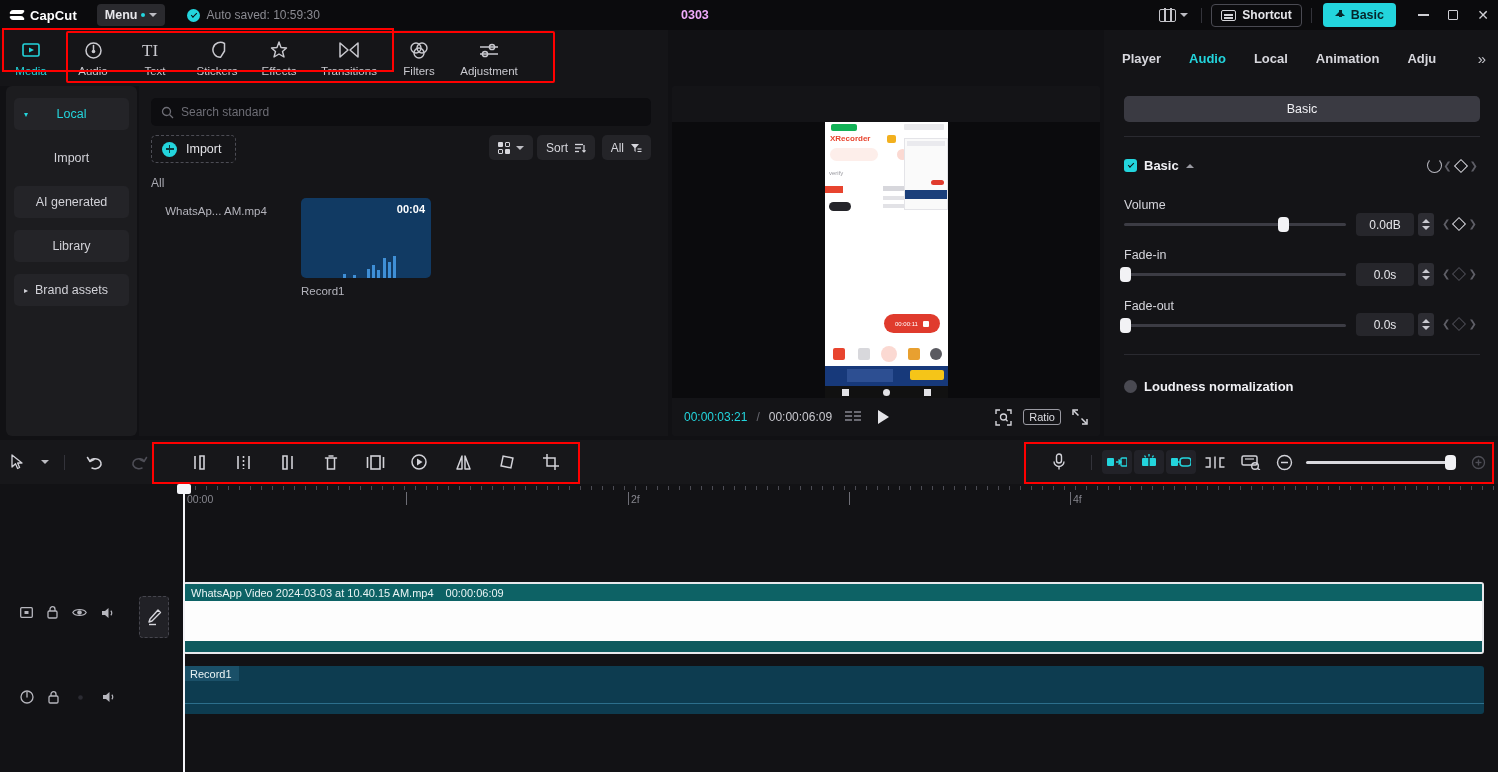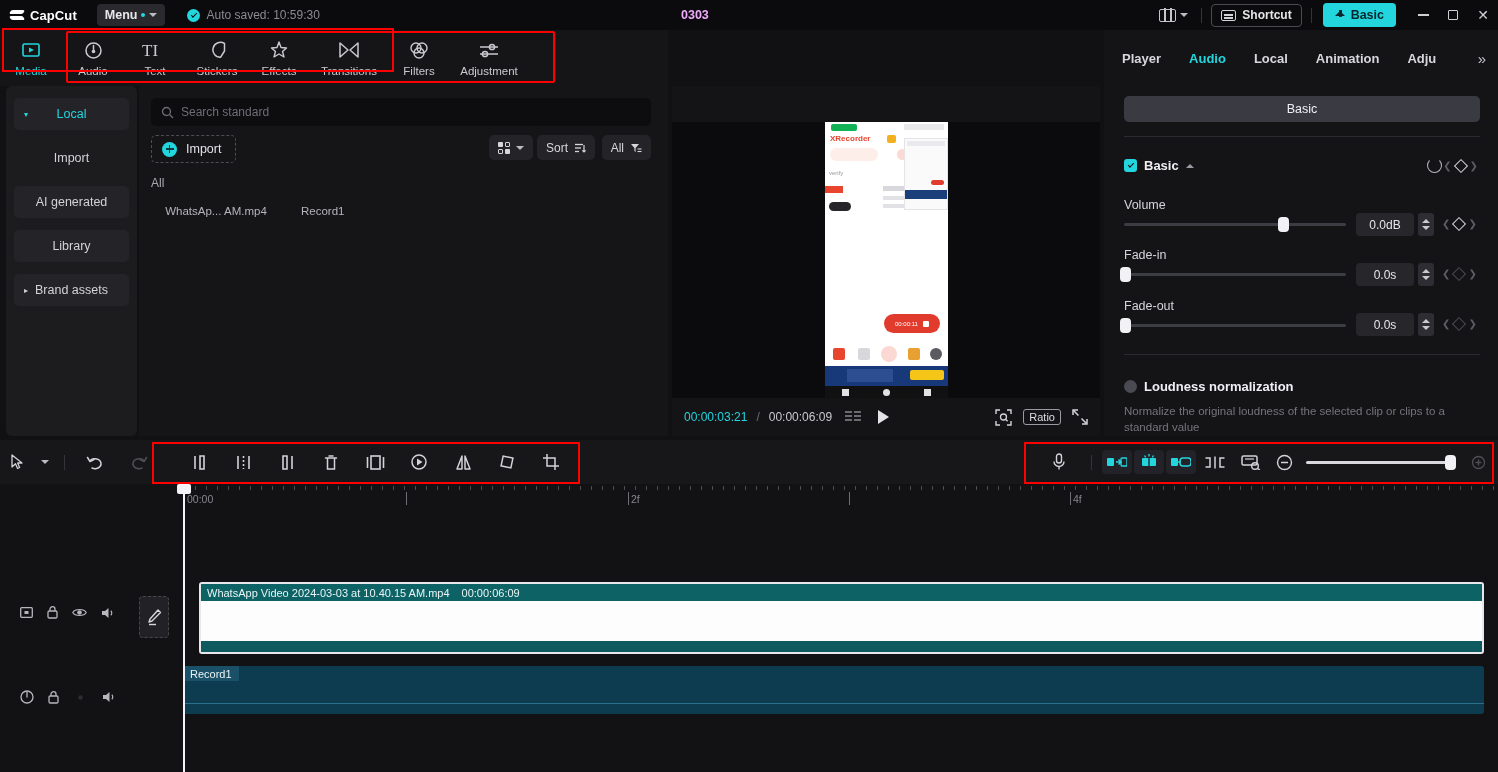--- a/index.html
+++ b/index.html
@@ -278,21 +278,21 @@
   .tracks { position: absolute; top: 510px; left: 0; width: 1498px; height: 262px; background: #121215; }
   .track-ctrls { position: absolute; left: 0; width: 135px; display: flex; align-items: center; justify-content: center; gap: 14px; }
   .track-ctrls .i { color: #b6b6bd; }
   .track-ctrls .i.dim { color: #3e3e46; }
   .edit-btn {
     position: absolute; left: 139px; width: 30px; height: 42px; background: #212126;
     border: 1px dashed #46464e; border-radius: 4px; display: flex; align-items: center; justify-content: center;
   }
   .clip-video {
     position: absolute; left: 183px; right: 14px; top: 72px; height: 72px;
-    border: 2px solid #e8e8ec; border-radius: 3px; background: #0e5a5e; overflow: hidden; margin-left: 16px;
+    border: 2px solid #e8e8ec; border-radius: 3px; background: #0e5a5e; overflow: hidden;
   }
   .clip-video .hdr { height: 17px; background: #0d6265; display: flex; align-items: center; padding-left: 6px; gap: 12px; }
   .clip-video .hdr span { font-size: 11px; color: #eaf4f4; }
   .clip-video .body { height: 40px; background: #fdfdfd; }
   .clip-video .foot { height: 11px; background: #0e5a5e; }
   .clip-audio {
     position: absolute; left: 183px; right: 14px; top: 156px; height: 48px;
     background: #0d3c50; border-radius: 3px; overflow: hidden;
   }
   .clip-audio .lbl { position:absolute; left:0; top:0; height:15px; padding: 0 7px; display:flex; align-items:center; background:#1a5068; }
@@ -489,20 +489,33 @@
             <line x1="7.5" y1="9.5" x2="11.5" y2="9.5" stroke="#d6d6dc" stroke-width="1.1"></line>
           </svg>
       </div>
     </div>
     <div class="all-label">All</div>
     <div class="thumbs">
       <div class="thumb-wrap">
         <div class="thumb-name">WhatsAp... AM.mp4</div>
       </div>
       <div class="thumb-wrap">
+        <div class="thumb audio">
+          <div class="wave">
+            <i style="left:42px;height:4px;"></i>
+              <i style="left:52px;height:3px;"></i>
+            <i style="left:66px;height:9px;"></i>
+              <i style="left:71px;height:13px;"></i>
+            <i style="left:76px;height:8px;"></i>
+              <i style="left:82px;height:20px;"></i>
+            <i style="left:87px;height:16px;"></i>
+              <i style="left:92px;height:22px;"></i>
+          </div>
+          <div class="thumb-dur">00:04</div>
+        </div>
         <div class="thumb-name left">Record1</div>
       </div>
     </div>
   </div>
 
   <div class="player">
     <div class="stage">
       <div class="phone">
         <div class="ph-status">
           <i class="ph-batt"></i>
@@ -649,21 +662,20 @@
       <span class="ar">❮</span>
       <span class="dia dim"></span>
       <span class="ar">❯</span>
     </span>
 
     <div class="rp-div" style="top:324px;"></div>
     <div class="sec-head" style="top:349px;">
       <span class="cb-off"></span>
       <span class="sec-title">Loudness normalization</span>
     </div>
-    <div class="hint" style="top:373px;">Normalize the original loudness of the selected clip or clips to a standard value</div>
   </div>
   <div class="rp-hl"></div>
 
   <div class="tl-toolbar">
     <div class="tt-ico" style="width:34px;">
       <svg width="14" height="16" viewBox="0 0 14 16">
           <path d="M2 1 L2 13 L5.5 9.8 L7.6 14.5 L9.6 13.5 L7.6 9 L12 9 Z" fill="none" stroke="#d2d2d8" stroke-width="1.3" stroke-linejoin="round"></path>
         </svg>
     </div>
     <div class="tt-ico" style="width:22px;">

